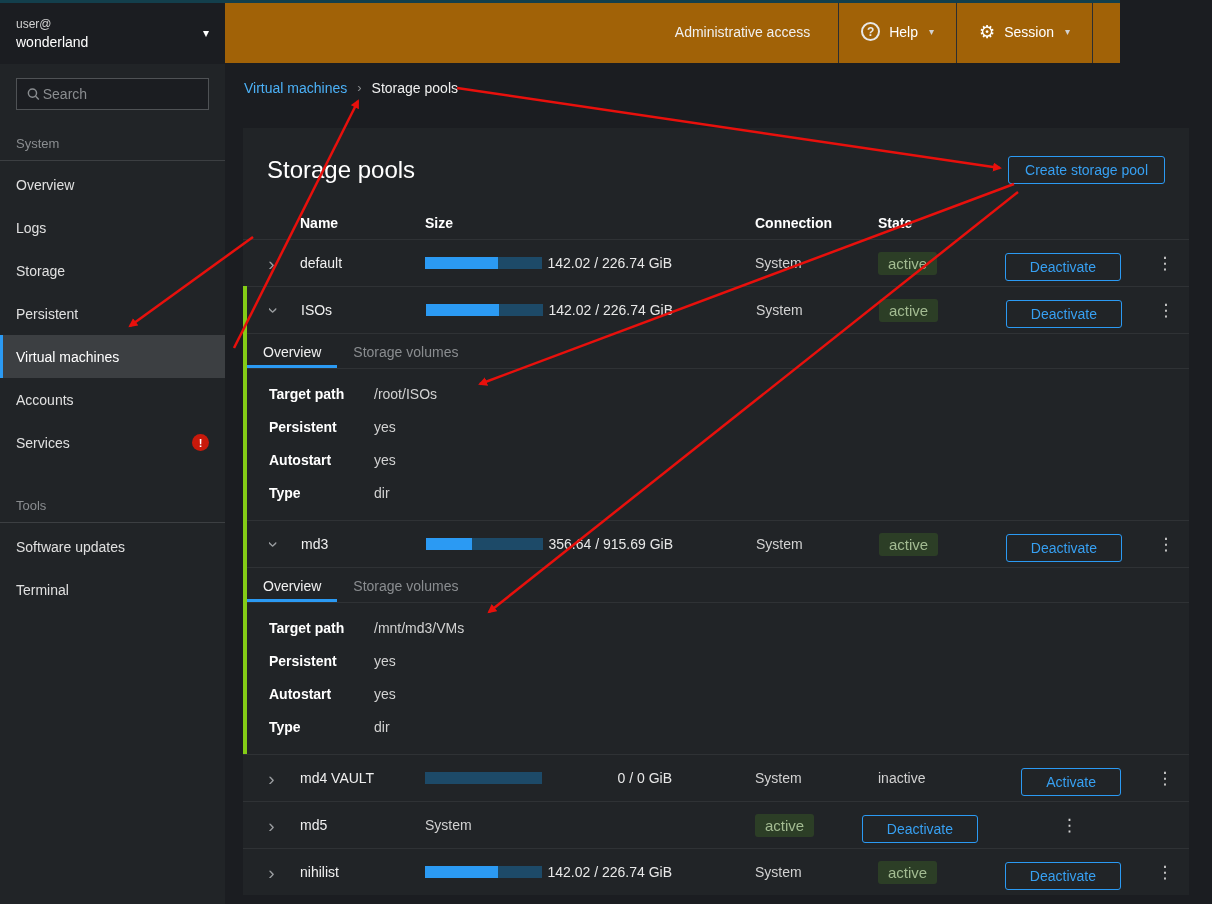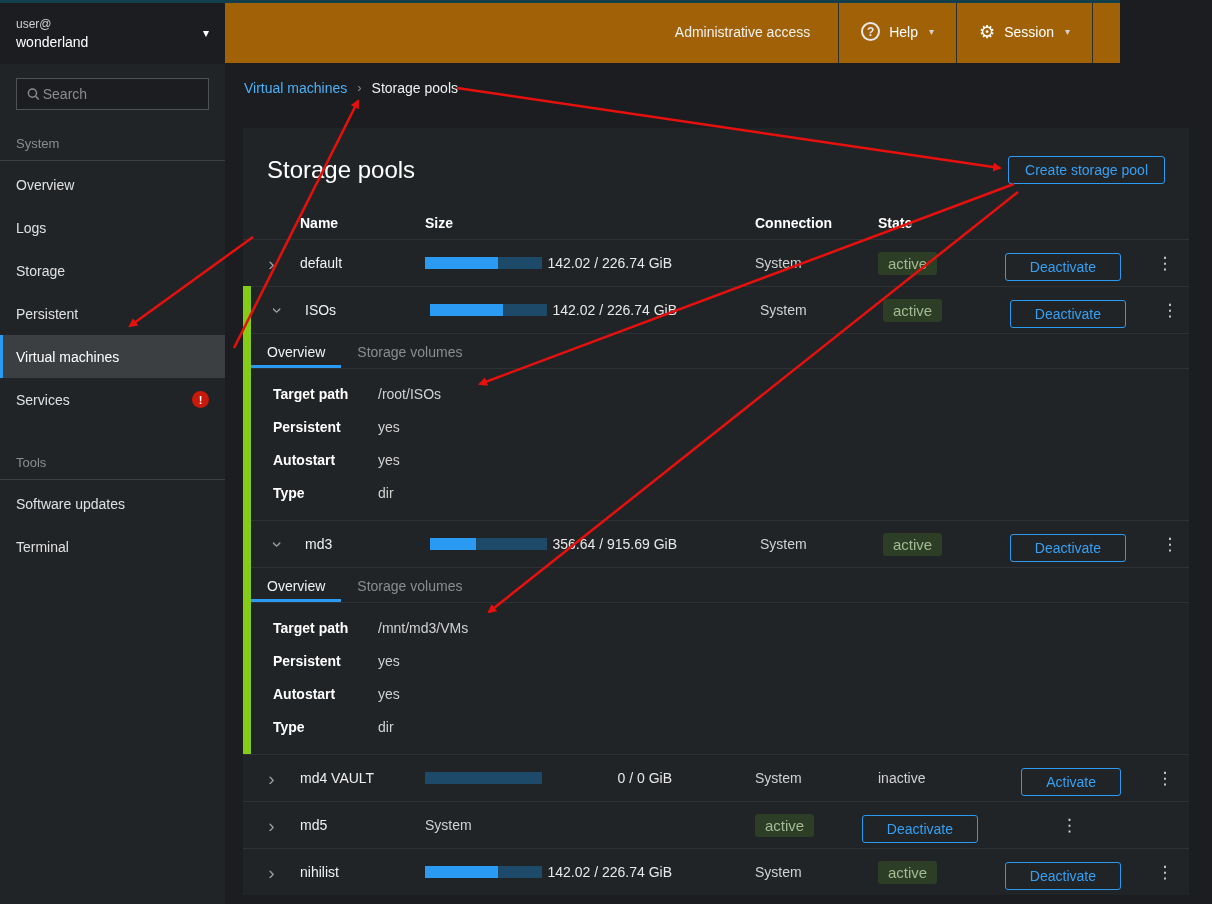--- a/index.html
+++ b/index.html
@@ -62,21 +62,21 @@
   .bar { width:117px; height:12px; background:#1d4a68; flex:none; }
   .bar-fill { height:100%; background:#2b9af3; }
   .size-text { flex:1; text-align:right; padding-right:83px; color:#e8e8e8; white-space:nowrap; }
   .conn-cell { color:#d2d2d2; }
   .state-badge { display:inline-block; background:#2c3e26; color:#a3bb92; font-size:15px; padding:3px 10px; border-radius:3px; }
   .state-plain { color:#d2d2d2; }
   .action-cell { display:flex; justify-content:flex-end; padding-right:20px;margin-top:8px; }
   .kebab-cell { display:flex; justify-content:center; }
   .kebab { color:#d2d2d2; font-size:17px; cursor:pointer; line-height:1; }
 
-  .expanded-group { border-left:8px solid #84cc16; }
+  .expanded-group { border-left:4px solid #84cc16; }
   .expanded-group .t-row { grid-template-columns:54px 125px 330px 123px 120px 143px 48px; }
   .detail { border-top:1px solid #2f3235; }
   .tabs { display:flex; border-bottom:1px solid #2f3235; }
   .tab { padding:10px 16px 8px; font-size:14px; color:#8a8d90; cursor:pointer; }
   .tab.active { color:#f0f0f0; border-bottom:3px solid #2b9af3; padding-bottom:5px; }
   .detail-list { padding:16px 0 3px 22px; }
   .detail-row { display:flex; margin-bottom:14px; font-size:14px; line-height:19px; }
   .detail-row dt { width:105px; font-weight:700; color:#fff; flex:none; }
   .detail-row dd { color:#d2d2d2; }
 
@@ -115,20 +115,23 @@
     <span class="nav-label">Logs</span>
   </div>
         <div class="nav-item">
     <span class="nav-label">Storage</span>
   </div>
         <div class="nav-item">
     <span class="nav-label">Persistent</span>
   </div>
         <div class="nav-item active">
     <span class="nav-label">Virtual machines</span>
+  </div>
+        <div class="nav-item">
+    <span class="nav-label">Accounts</span>
   </div>
         <div class="nav-item">
     <span class="nav-label">Services</span>
   <span class="badge-danger">!</span>
         </div>
         <div class="nav-gap"></div>
         <div class="nav-section-label">Tools</div>
         <div class="nav-item">
     <span class="nav-label">Software updates</span>
   </div>

